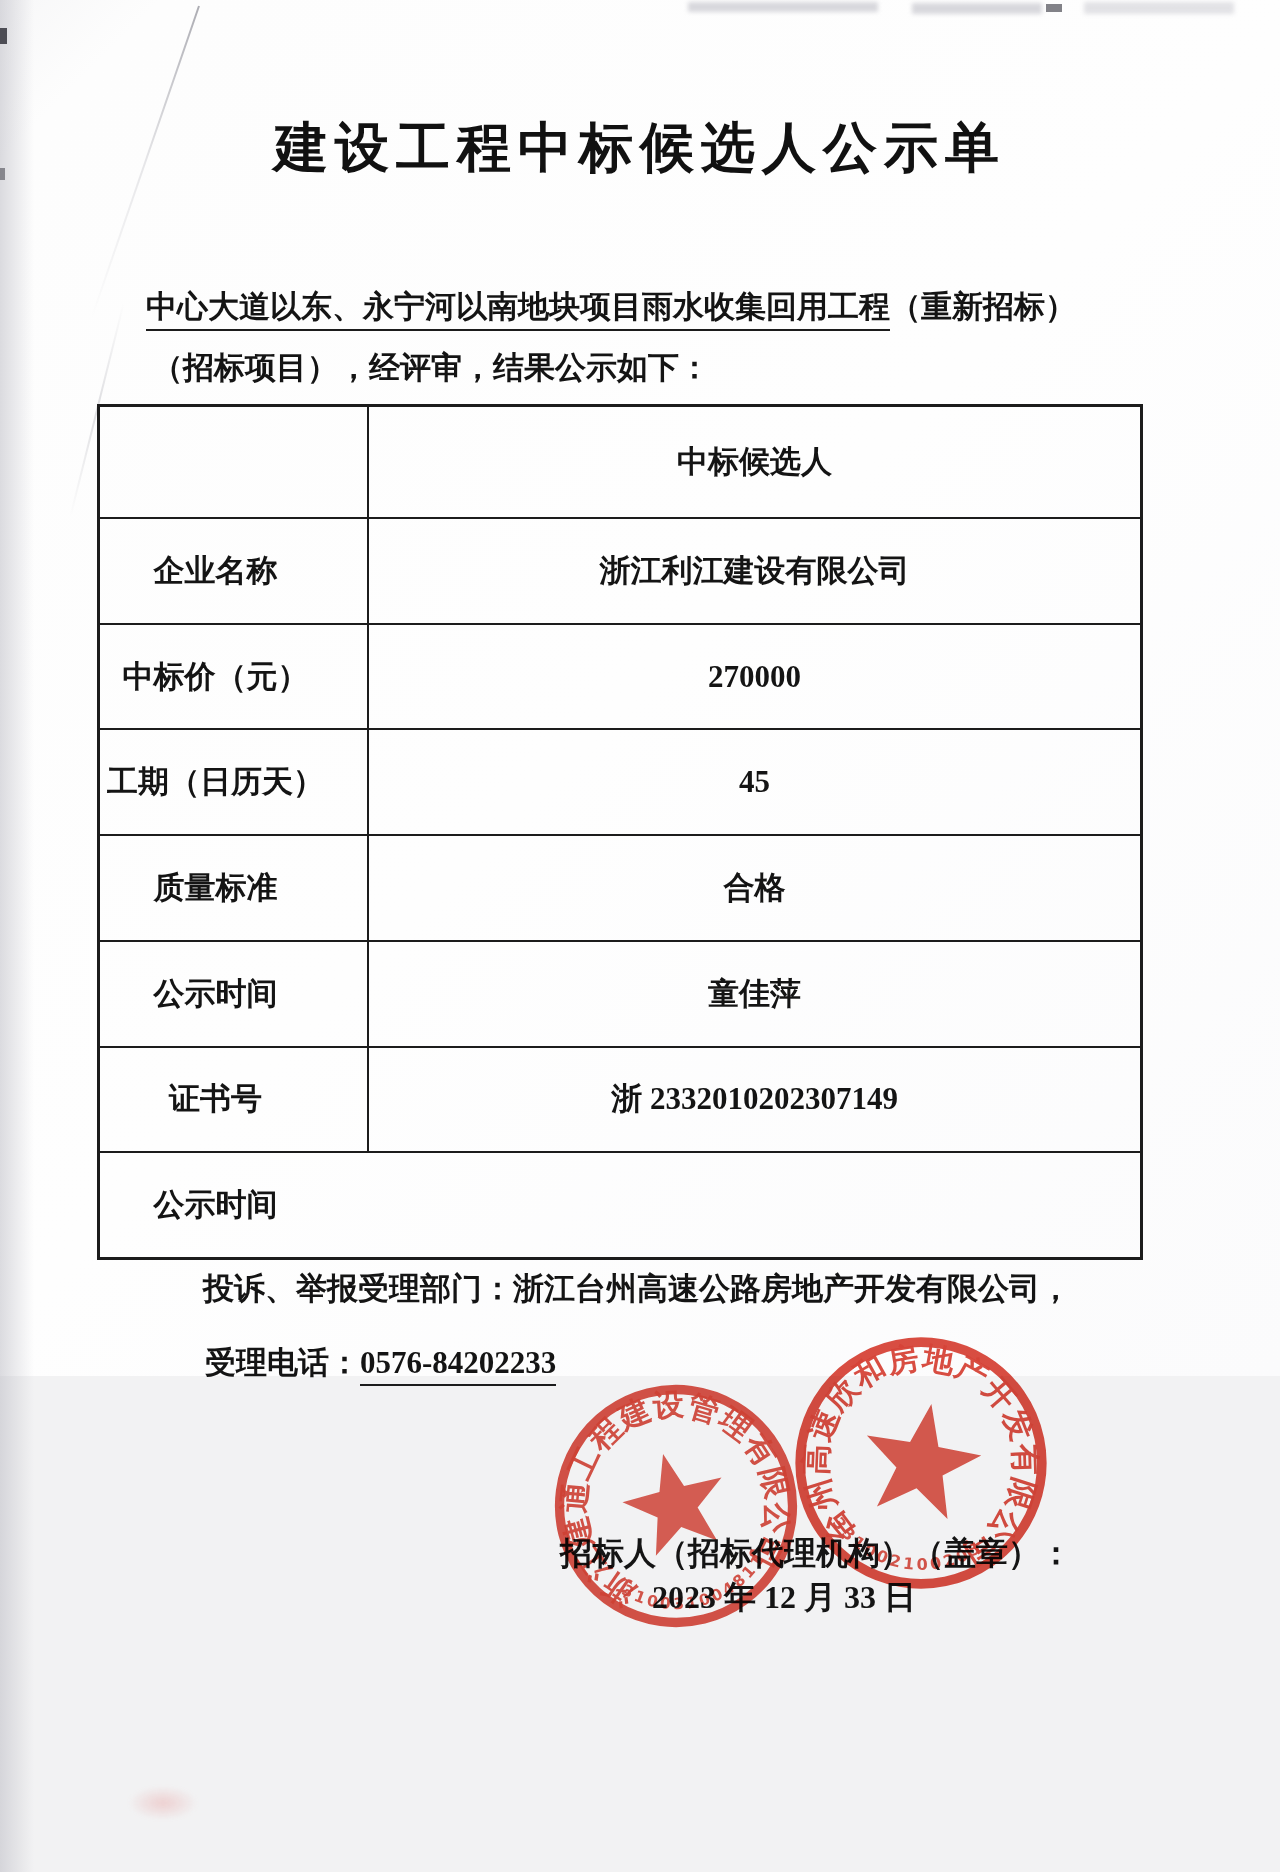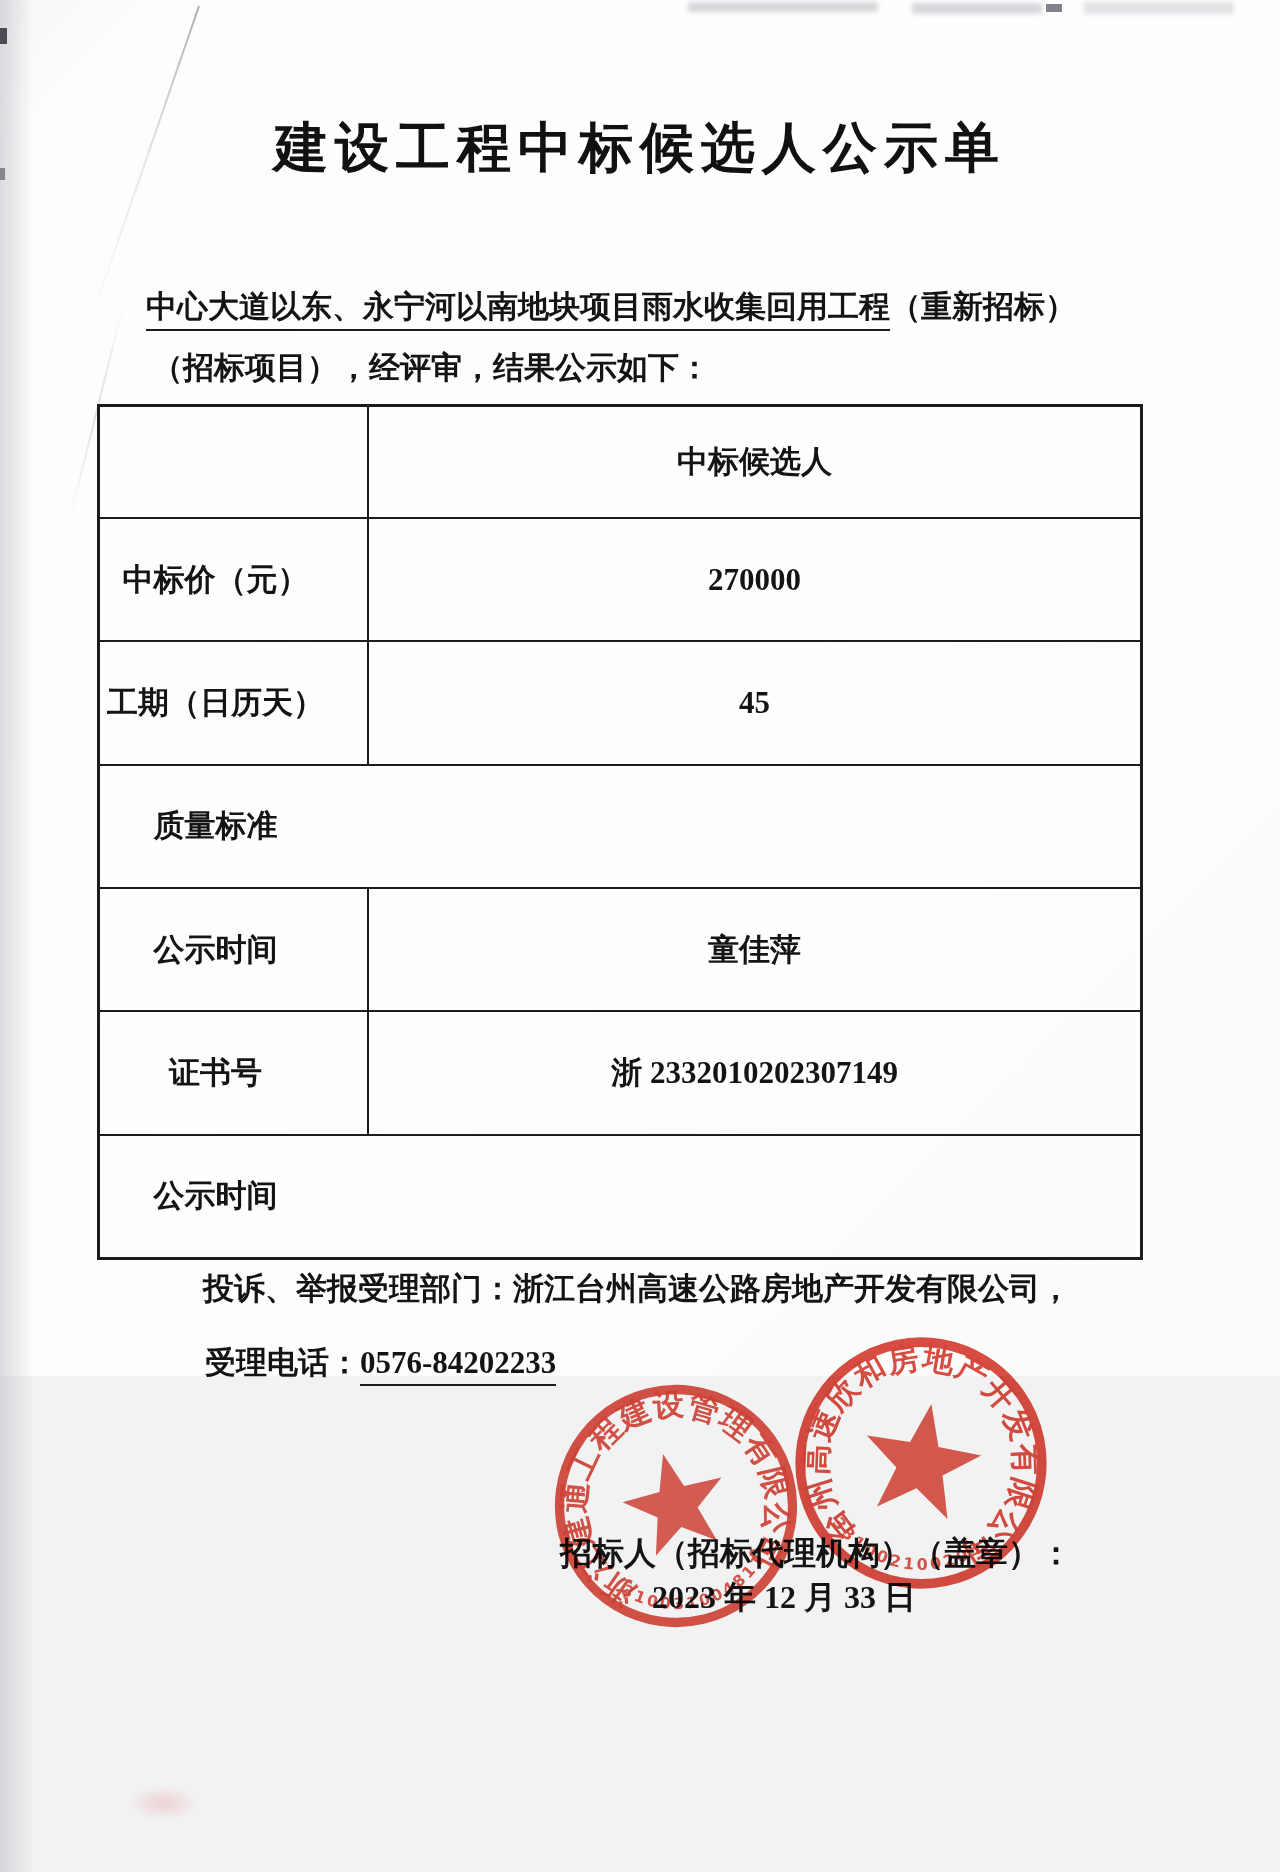--- a/index.html
+++ b/index.html
@@ -84,29 +84,34 @@
 
   <div class="intro-line" id="intro-2"><span class="u">中心大道以东、永宁河以南地块项目雨水收集回用工程</span><span>（重新招标）</span></div>
   <div class="intro-line" id="intro-3">（招标项目），经评审，结果公示如下：</div>
 
   <div class="doc-table">
     <div class="t-row">
       <div class="t-cell t-label"></div>
       <div class="t-cell t-value">中标候选人</div>
     </div>
     <div class="t-row">
+      <div class="t-cell t-label">企业名称</div>
+      <div class="t-cell t-value">浙江利江建设有限公司</div>
+    </div>
+    <div class="t-row">
       <div class="t-cell t-label">中标价（元）</div>
       <div class="t-cell t-value">270000</div>
     </div>
     <div class="t-row">
       <div class="t-cell t-label">工期（日历天）</div>
       <div class="t-cell t-value">45</div>
     </div>
     <div class="t-row">
       <div class="t-cell t-label">质量标准</div>
+      <div class="t-cell t-value">合格</div>
     </div>
     <div class="t-row">
       <div class="t-cell t-label">公示时间</div>
       <div class="t-cell t-value">童佳萍</div>
     </div>
     <div class="t-row">
       <div class="t-cell t-label">证书号</div>
       <div class="t-cell t-value">浙 2332010202307149</div>
     </div>
     <div class="t-row">

